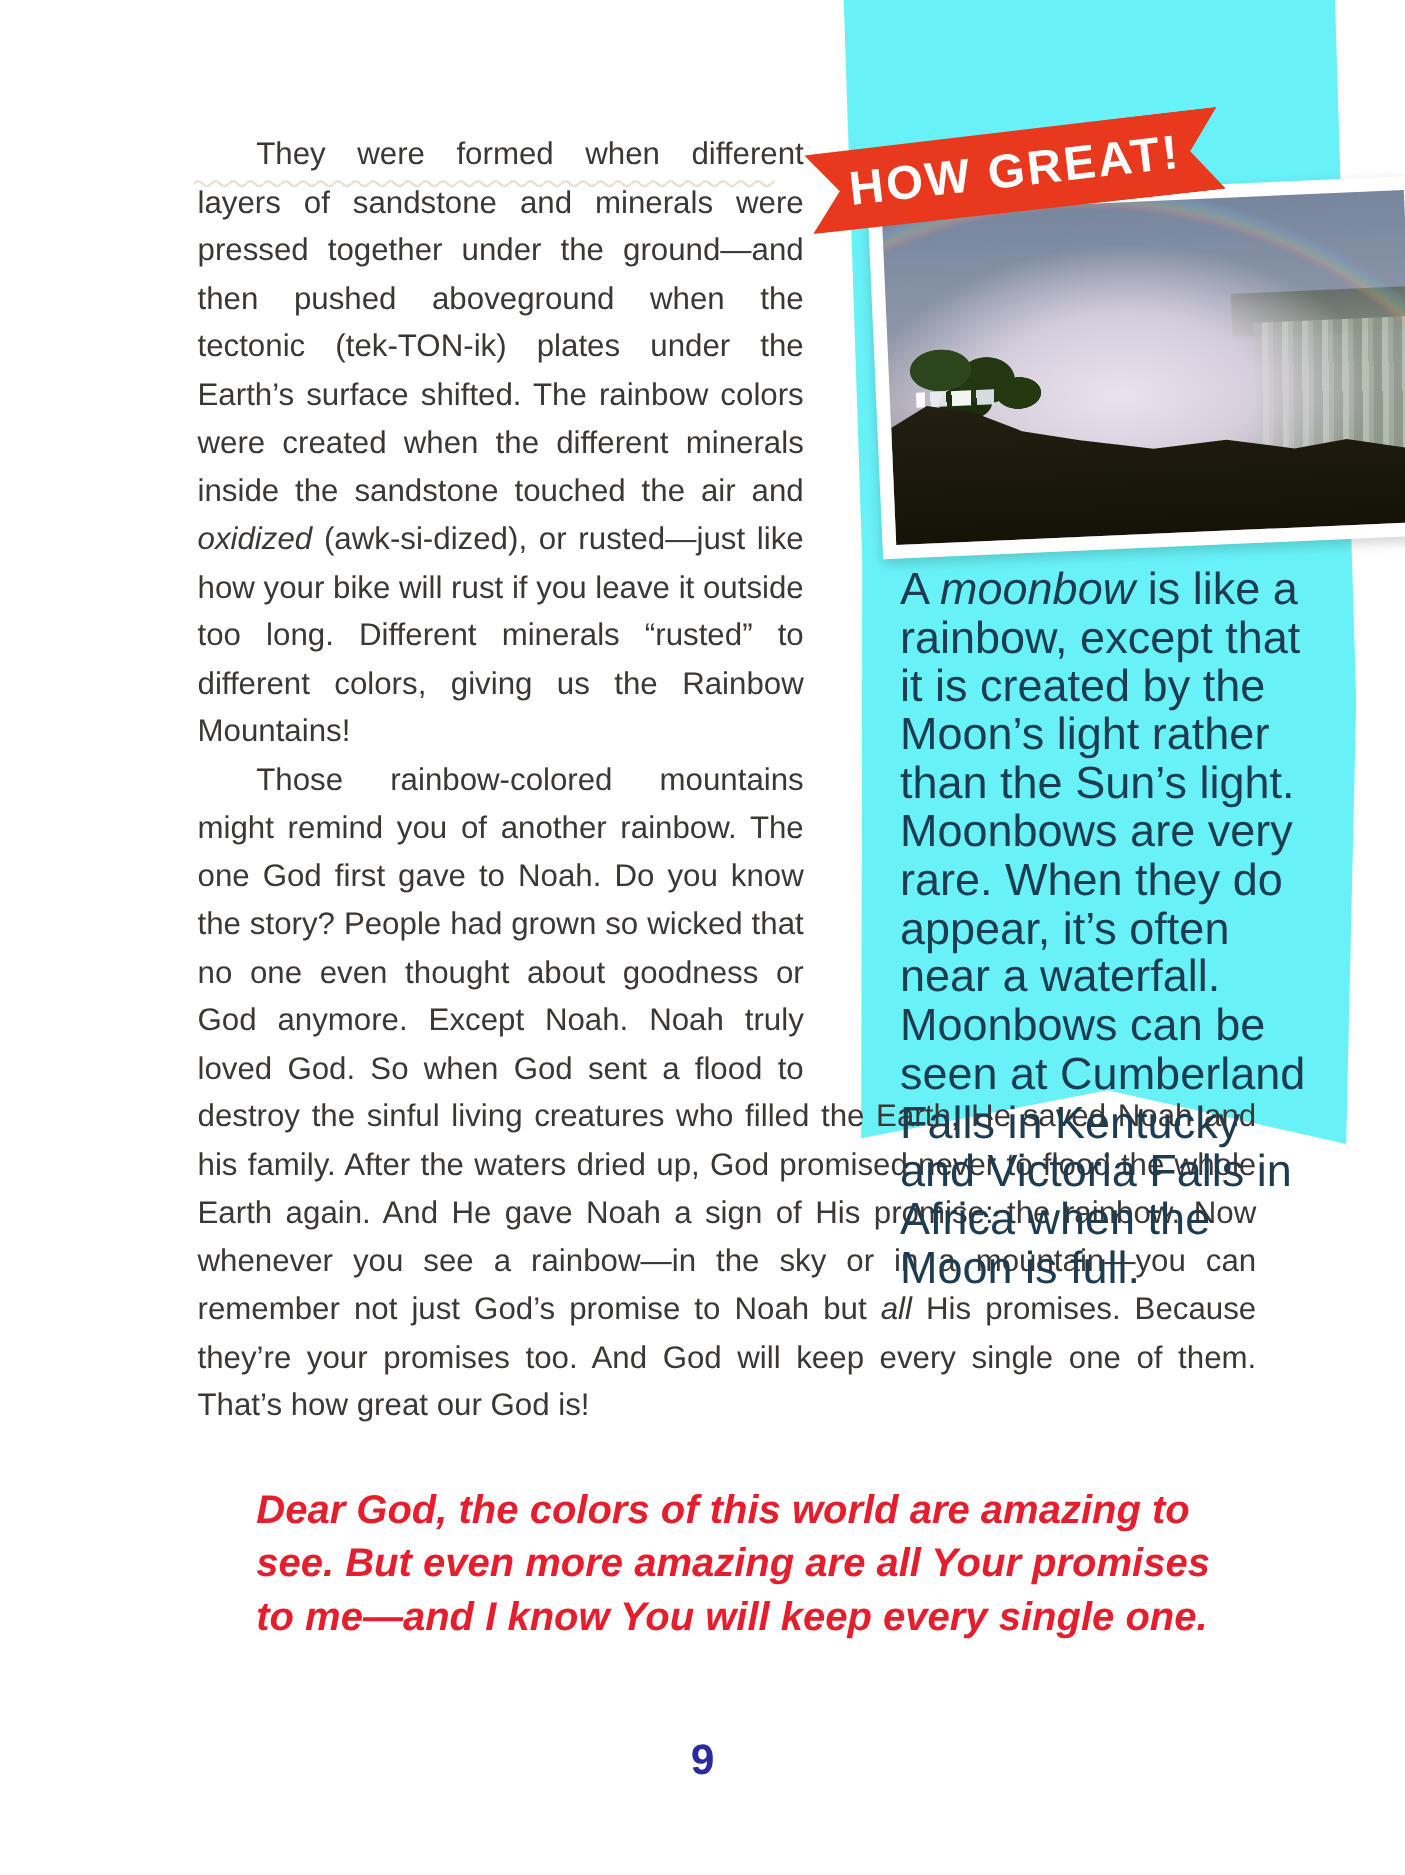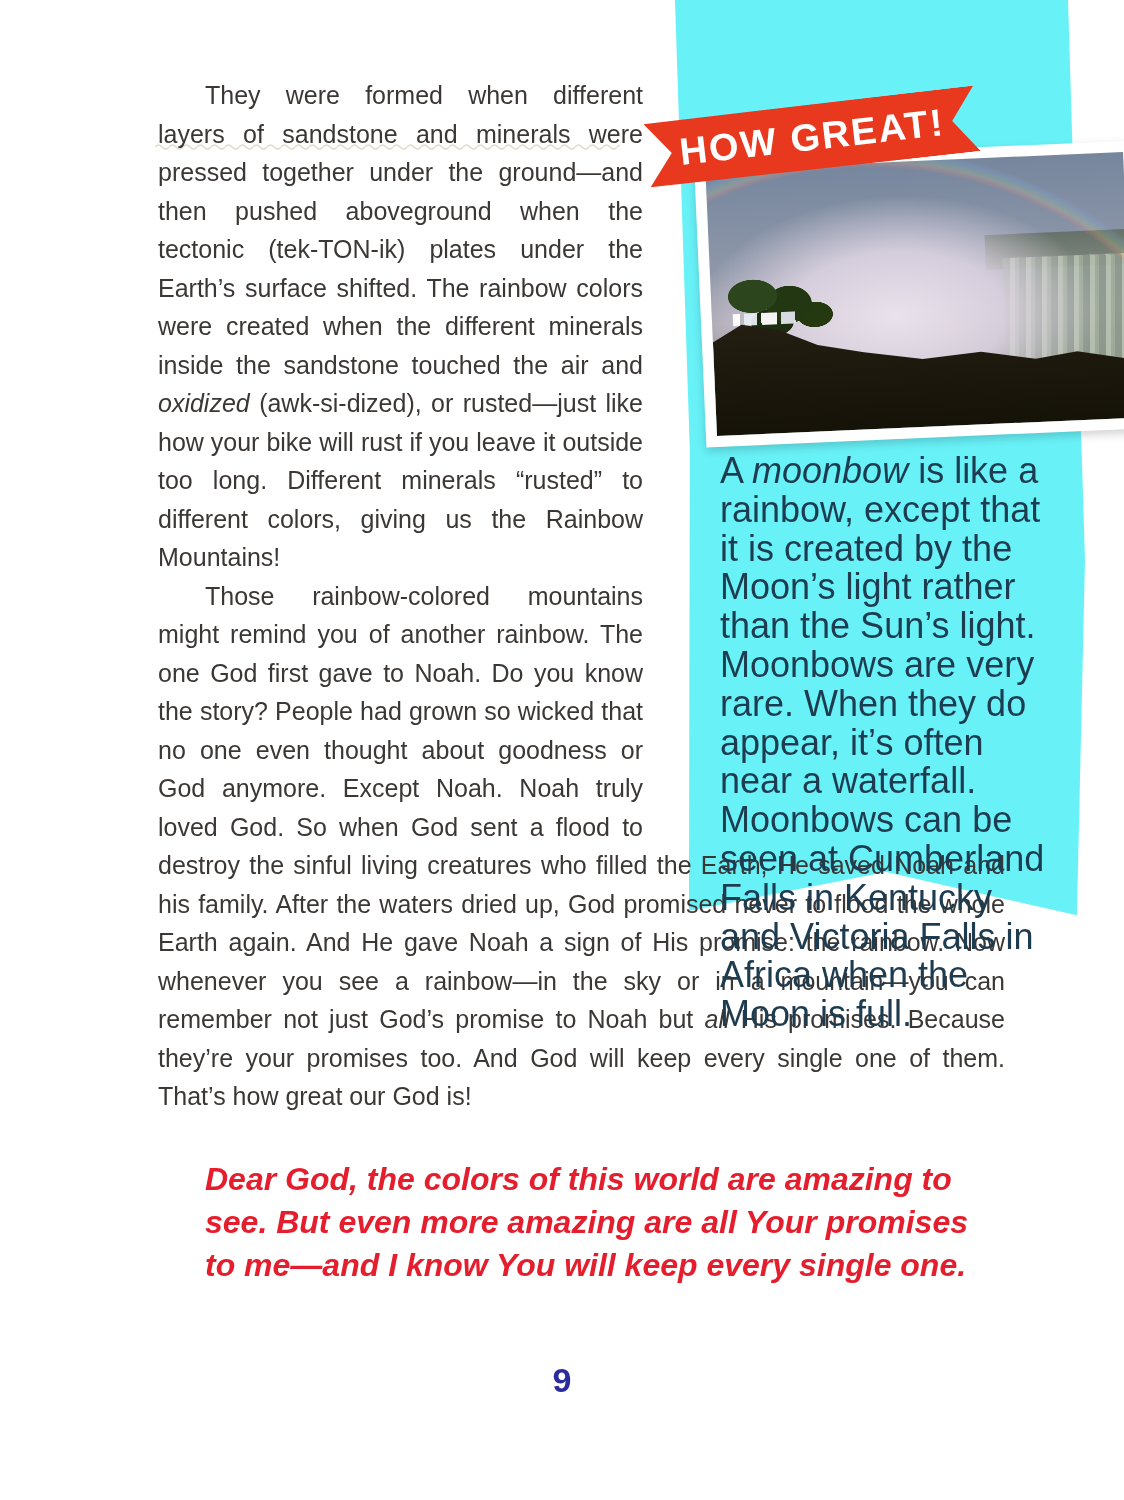--- a/index.html
+++ b/index.html
@@ -66,21 +66,21 @@
     color:#ffffff; font-weight:bold; font-size:38px; letter-spacing:2px; white-space:nowrap;
   }
 
   
   .caption {
     position:absolute; left:720px; top:452px; width:328px; z-index:3;
     color:var(--sidebar-text,#1e3c50); font-size:36px; line-height:38.8px;
   }
 
   
-  .content { position:relative; z-index:2; margin:0 119px 0 158px; padding-top:76px; }
+  .content { position:relative; z-index:2; margin:0 119px 0 158px; padding-top:104px; }
   .float-spacer { float:right; width:362px; height:754px; }
   .para {
     margin:0; color:var(--body-text,#3b3735); font-size:25px; line-height:38.5px;
     text-align:justify; text-indent:47px;
   }
   .it { font-style:italic; }
 
   .prayer {
     margin:42px 0 0 47px; width:775px; clear:none;
     color:var(--prayer-red,#e51e2d); font-size:32px; line-height:43px;

